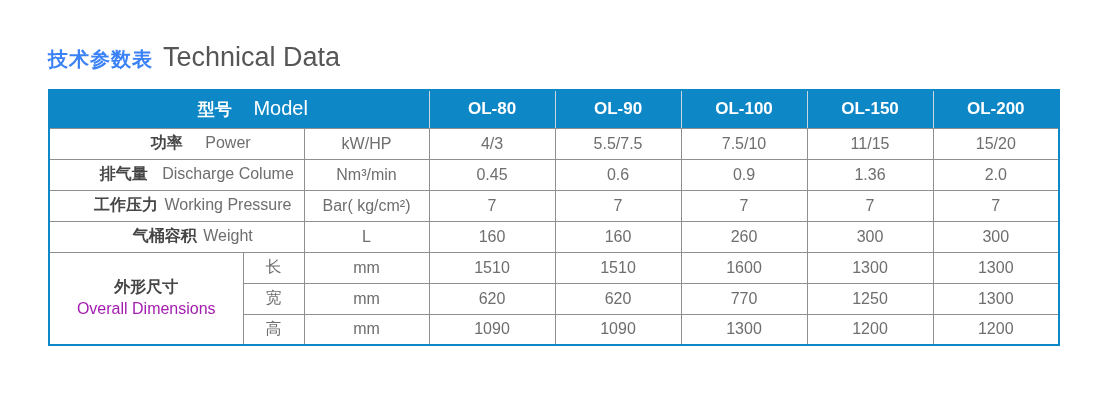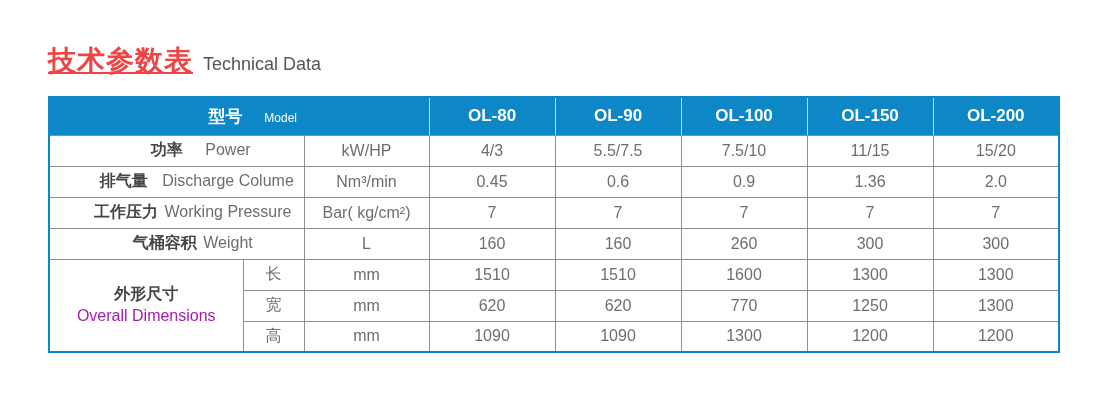--- a/index.html
+++ b/index.html
@@ -3,22 +3,22 @@
 <meta charset="utf-8">
 <style>
   * { box-sizing: border-box; margin: 0; padding: 0; }
   html, body {
     width: 1100px; height: 411px;
     background: #ffffff;
     font-family: "Liberation Sans", "DejaVu Sans", sans-serif;
   }
   .page { position: absolute; left: 48px; top: 42px; }
   .title { margin-bottom: 16px; white-space: nowrap; }
-  .title .zh { font-size: 28px; font-weight: bold; color: #ef4444; letter-spacing: 1px; text-decoration: underline; }
-  .title .en { font-size: 18px; font-weight: normal; color: #565656; margin-left: 10px; }
+  .title .zh { font-size: 20px; font-weight: bold; color: #3b82f6; letter-spacing: 1px; }
+  .title .en { font-size: 27px; font-weight: normal; color: #565656; margin-left: 10px; }
 
   table.spec {
     border-collapse: collapse;
     table-layout: fixed;
     width: 1010px;
     border: 2px solid #0e87c6;
   }
   table.spec td, table.spec th {
     border: 1px solid #8f8f8f;
     font-size: 16px;
@@ -33,21 +33,21 @@
     background: #0e87c6;
     color: #ffffff;
     height: 38px;
     border-color: #c9d6dd;
     border-bottom-color: #8f8f8f;
     font-weight: bold;
     font-size: 17px;
   }
   th.model-cell { text-align: left; }
   th.model-cell .zh { display: inline-block; min-width: 78px; padding-left: 10px; font-weight: bold; text-align: center; }
-  th.model-cell .en { font-weight: normal; font-size: 12px; }
+  th.model-cell .en { font-weight: normal; font-size: 20px; }
 
   
   td.label-cell { text-align: left; padding-left: 20px; }
   td.label-cell .zh {
     display: inline-block; min-width: 78px; padding-left: 10px;
     font-weight: bold; color: #454545;
   }
   td.label-cell .en { color: #6e6e6e; }
 
   td.dim-cell { text-align: center; }

